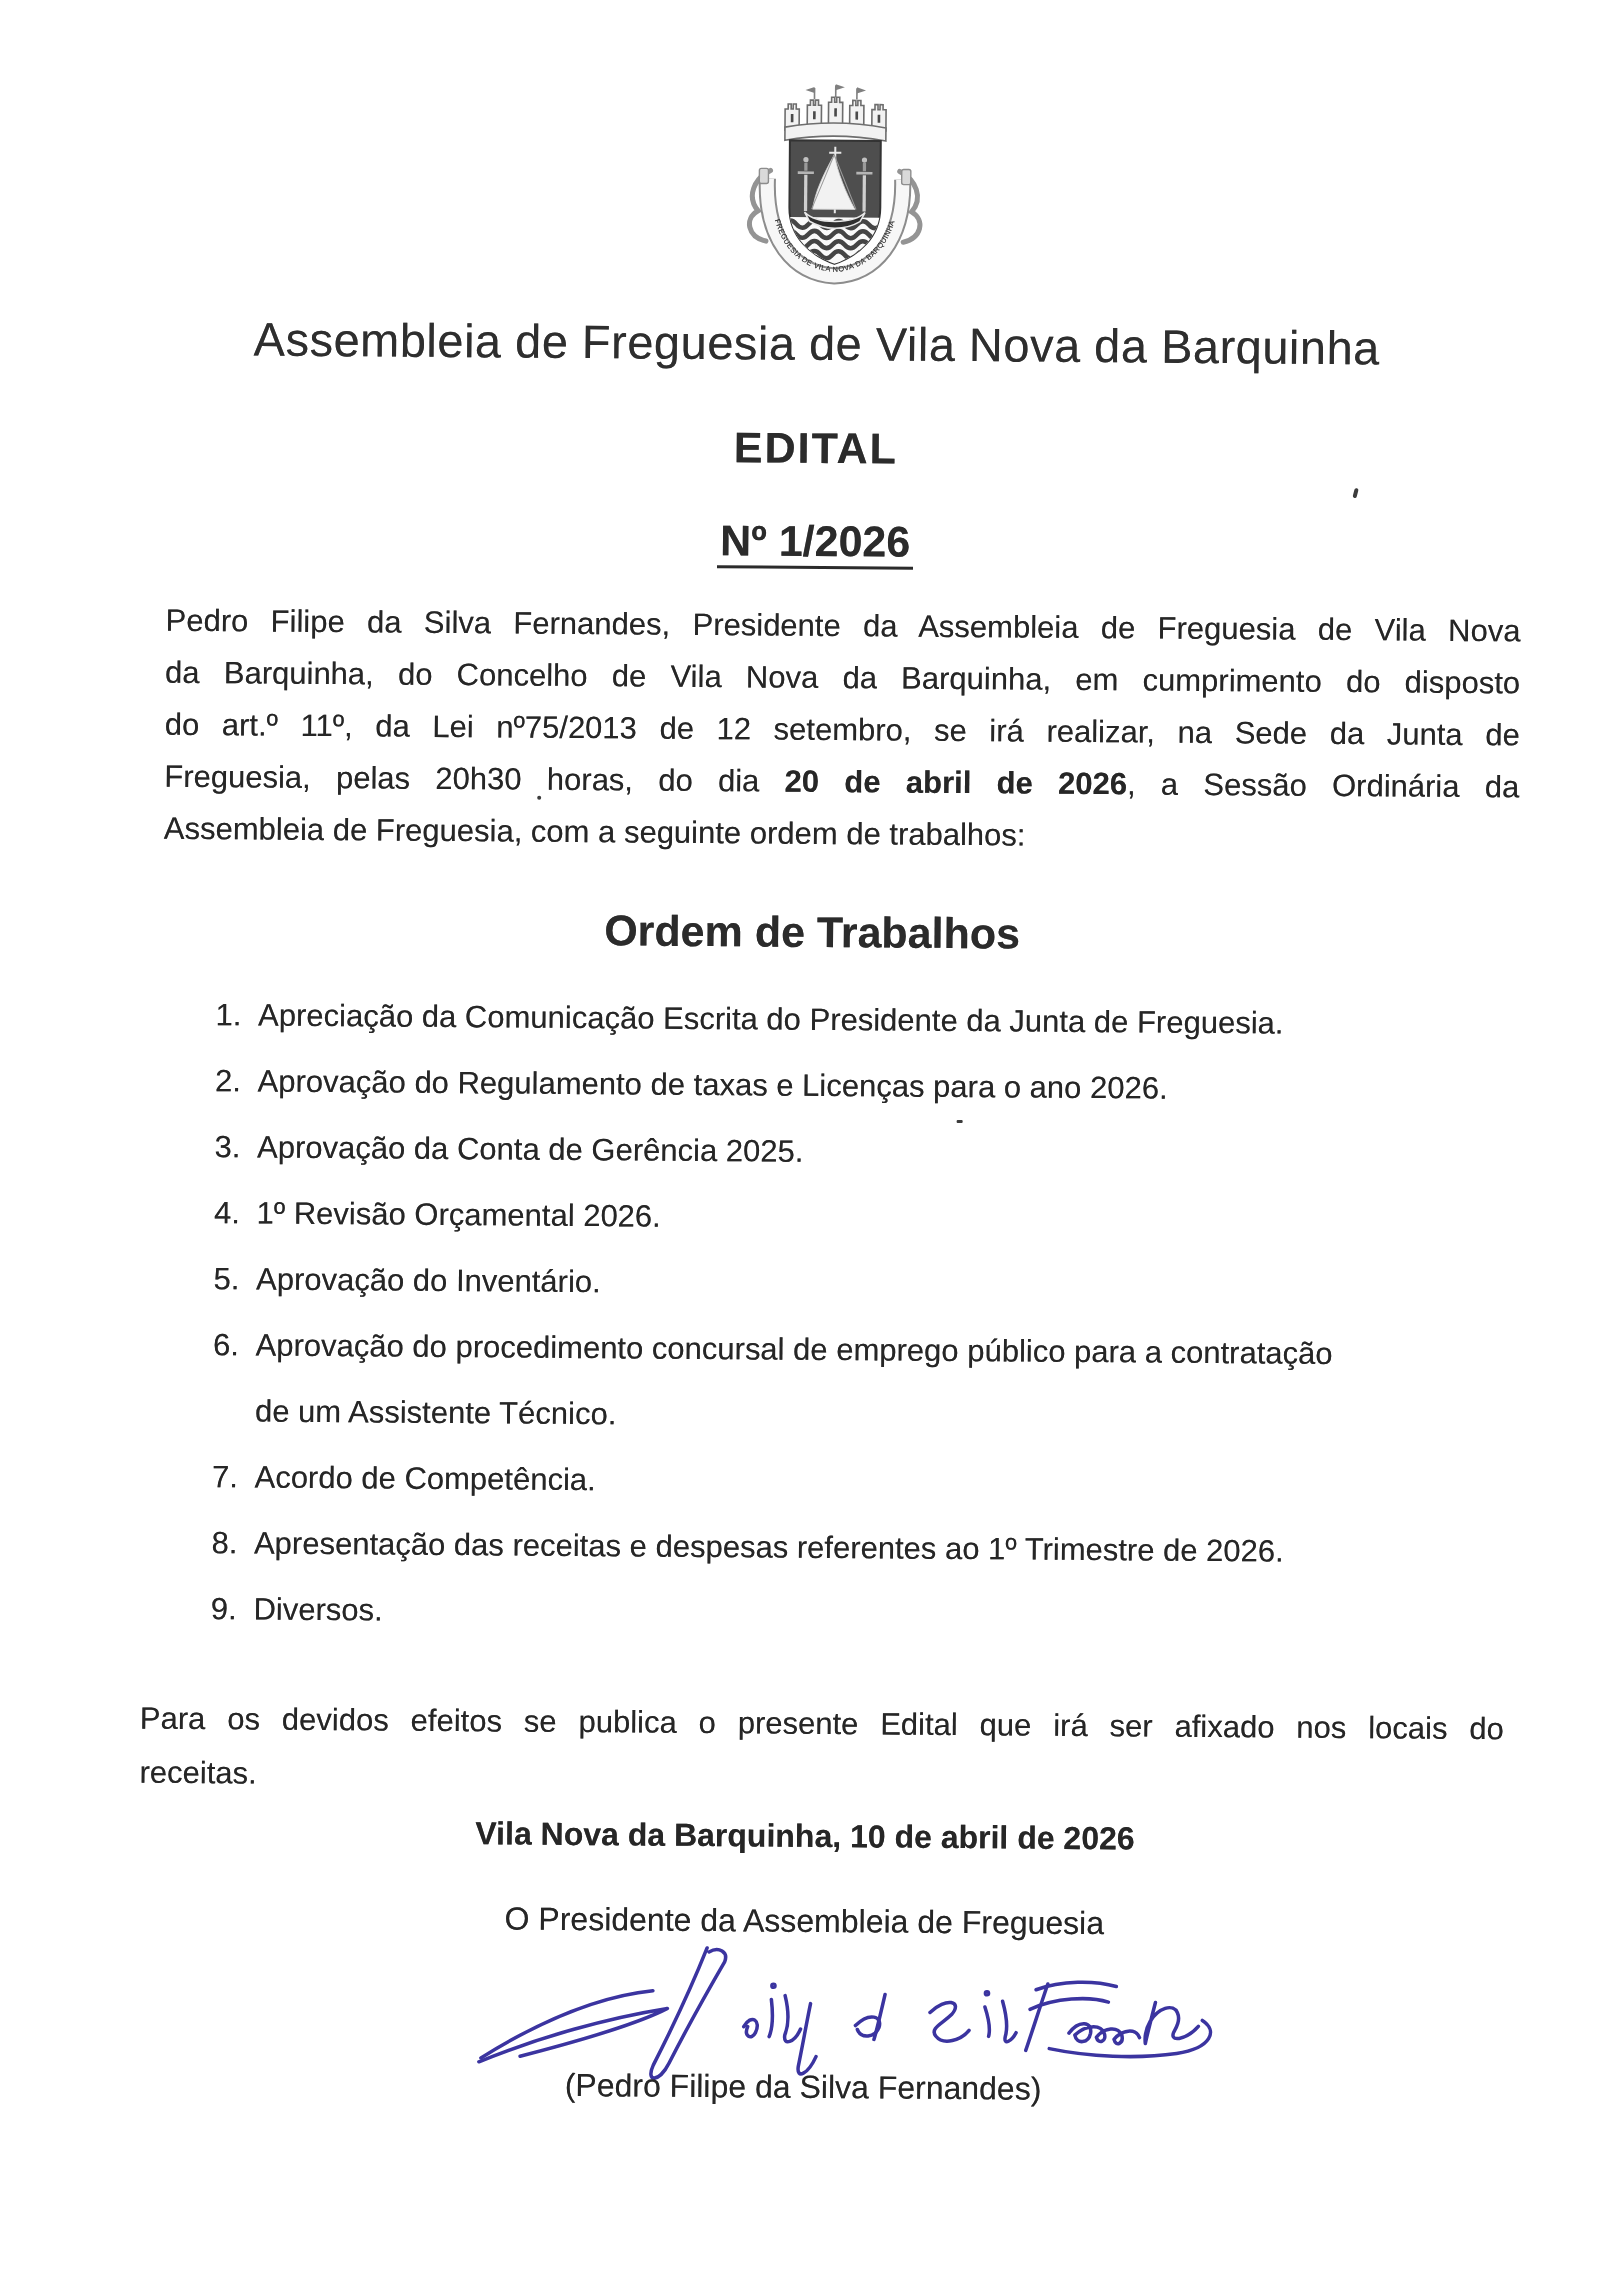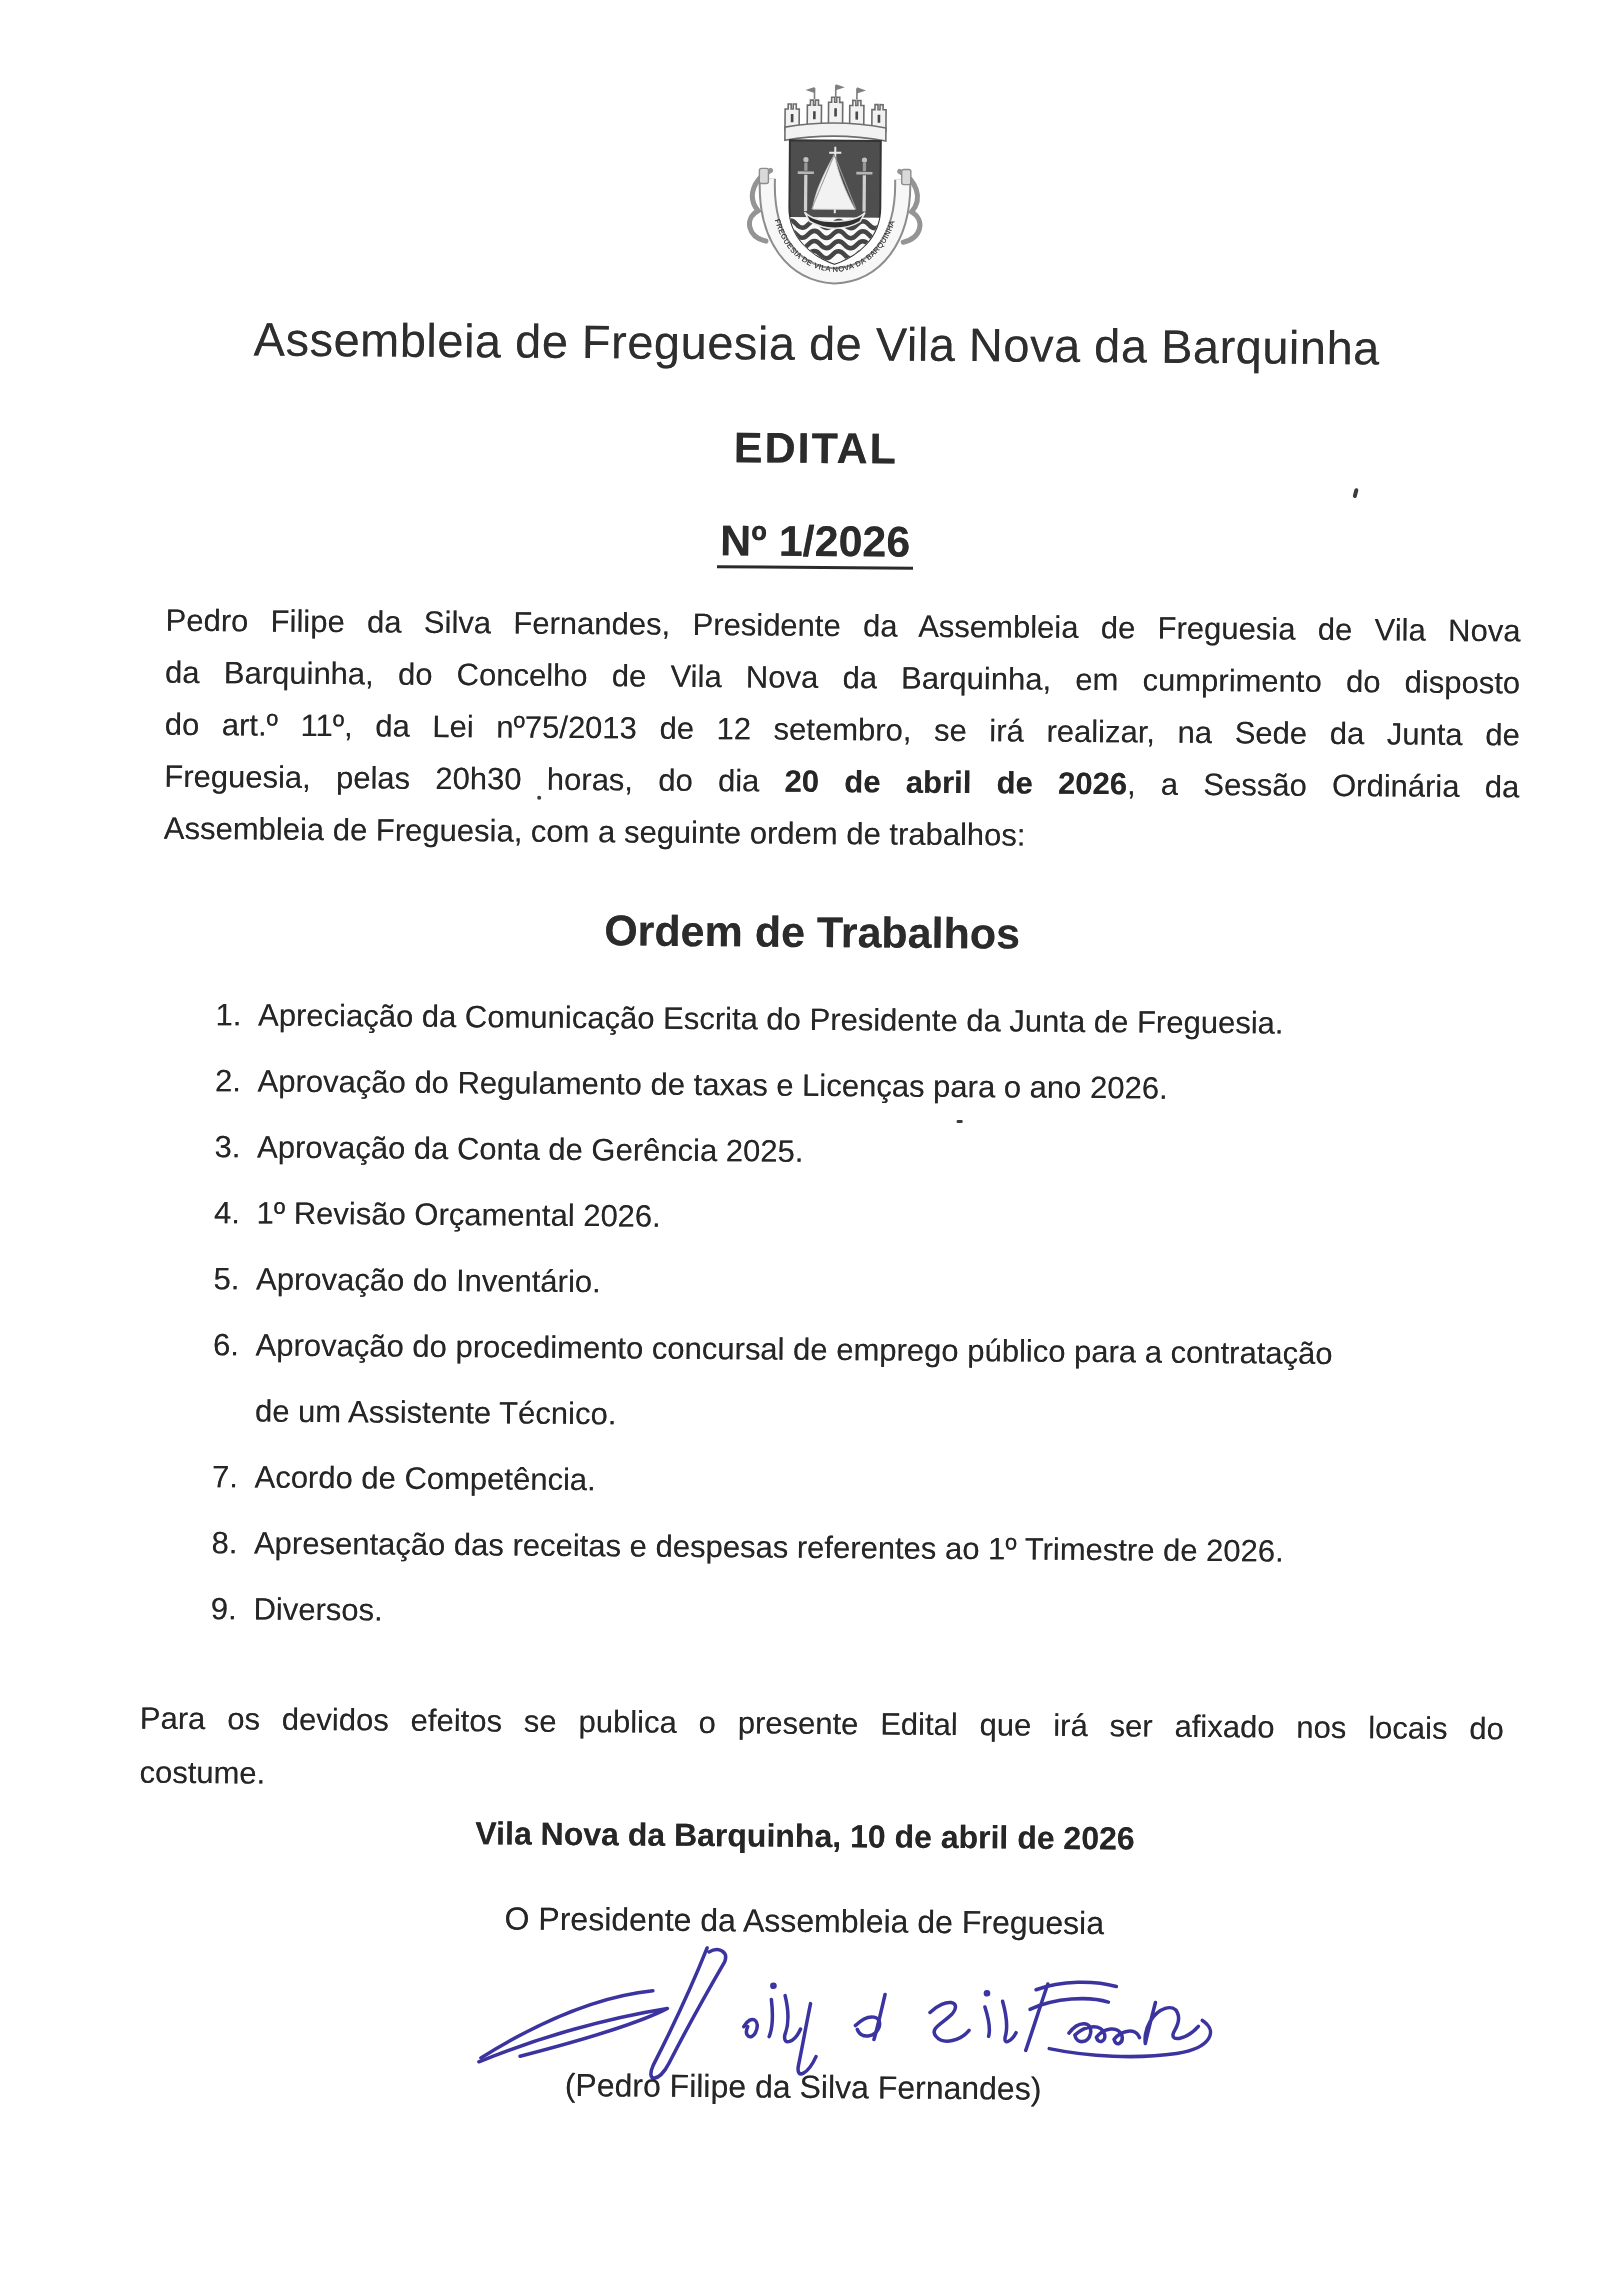--- a/index.html
+++ b/index.html
@@ -189,21 +189,21 @@
         <div class="arow">
           <span class="anum">9.</span>
           <div class="atext">
             <div>Diversos.</div>
           </div>
         </div>
       </div>
 
     <div class="closing">
         <div class="tline just"><span>Para os devidos efeitos se publica o presente Edital que irá ser afixado nos locais do</span></div>
-        <div class="tline"><span>costume.</span></div>
+        <div class="tline"><span>receitas.</span></div>
       </div>
 
     <div class="centerline placedate">Vila Nova da Barquinha, 10 de abril de 2026</div>
     <div class="centerline role">O Presidente da Assembleia de Freguesia</div>
 
     <svg class="sig" viewBox="0 0 792 150">
       <g fill="none" stroke-width="3.6" stroke-linecap="round" stroke-linejoin="round" stroke="#3b34a0">
         <path d="M195,52 C140,58 80,84 20,122"></path>
         <path d="M18,126 C80,100 150,80 210,70 C180,86 120,104 60,120"></path>
         <path d="M250,8 C236,44 214,92 196,128 C188,146 202,146 212,126 C230,90 252,50 268,22 C272,12 262,6 252,12"></path>

